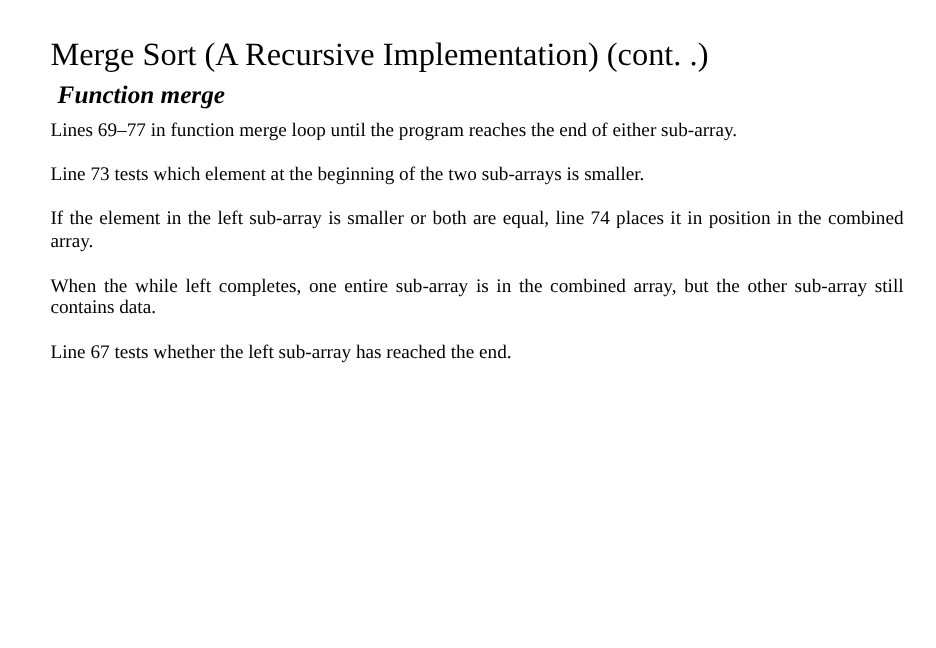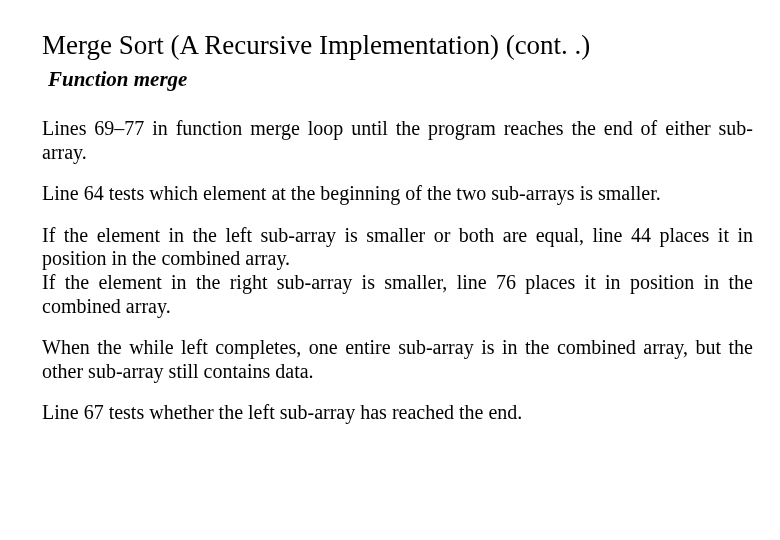--- a/index.html
+++ b/index.html
@@ -17,49 +17,48 @@
   }
   .title {
     font-size: 27px;
     font-weight: normal;
     margin: 0 0 6px 0;
   }
   .subtitle {
     font-size: 21px;
     font-style: italic;
     font-weight: bold;
-    margin: 0 0 25px 6px;
+    margin: 0 0 8px 6px;
   }
   .para {
-    font-size: 20px;
+    font-size: 16px;
     line-height: 1.18;
     margin: 0 0 18px 0;
     text-align: justify;
   }
   .para.tight {
     margin-bottom: 0;
   }
   .block {
     margin-bottom: 18px;
   }
 </style>
 </head>
 <body>
 
 <div class="slide">
   <h1 class="title">Merge Sort (A Recursive Implementation) (cont. .)</h1>
   <div class="subtitle">Function merge</div>
 
   <p class="para">Lines 69–77 in function merge loop until the program reaches the end of either sub-array.</p>
 
-  <p class="para">Line 64 tests which element at the beginning of the two sub-arrays is smaller.</p>
+  <p class="para">Line 73 tests which element at the beginning of the two sub-arrays is smaller.</p>
 
   <div class="block">
-    <p class="para tight">If the element in the left sub-array is smaller or both are equal, line 44 places it in position in the combined array.</p>
-    <p class="para tight">If the element in the right sub-array is smaller, line 76 places it in position in the combined array.</p>
+    <p class="para tight">If the element in the left sub-array is smaller or both are equal, line 74 places it in position in the combined array.</p>
   </div>
 
   <p class="para">When the while left completes, one entire sub-array is in the combined array, but the other sub-array still contains data.</p>
 
   <div class="block">
     <p class="para tight">Line 67 tests whether the left sub-array has reached the end.</p>
   </div>
 </div>
 
 </body></html>

